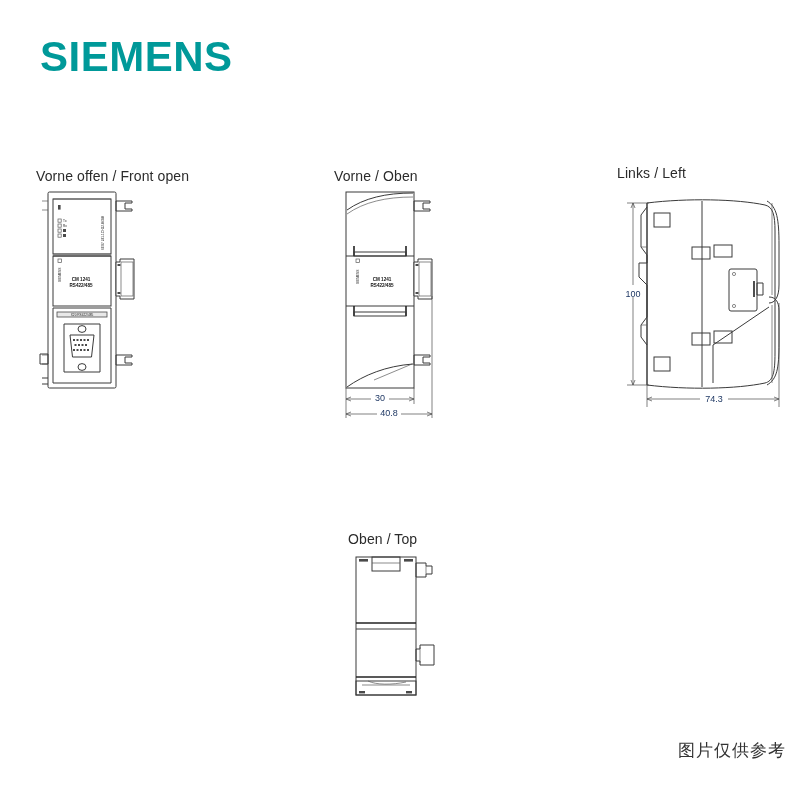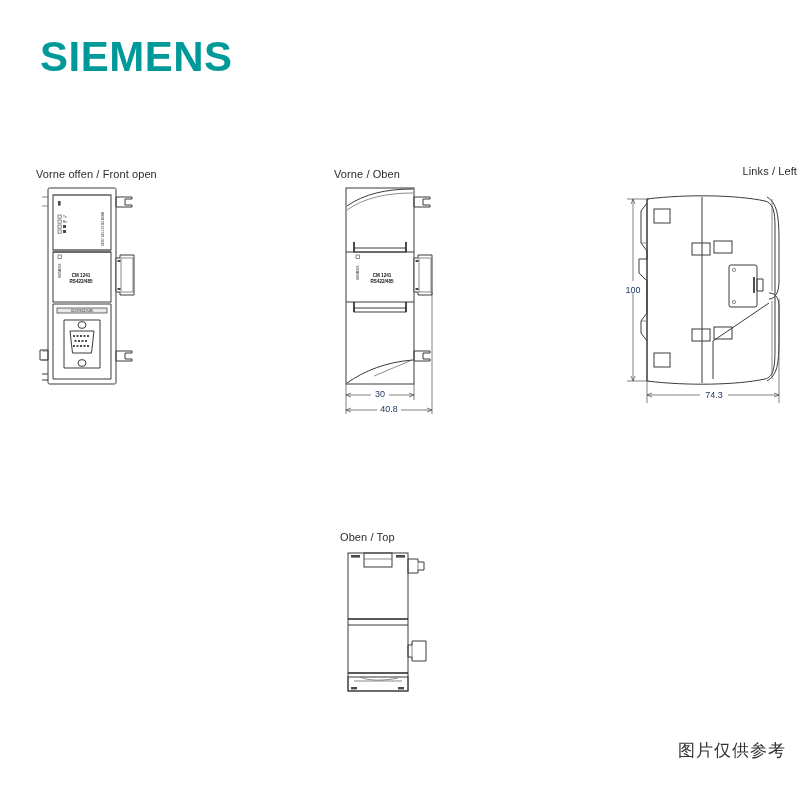--- a/index.html
+++ b/index.html
@@ -28,41 +28,41 @@
     color: #009999;
     line-height: 1;
     user-select: none;
   }
 
   
   .view-block {
     position: absolute;
   }
   .view-label {
-    font-size: 11px;
+    font-size: 14px;
     color: #2b2b2b;
     letter-spacing: 0.1px;
     white-space: nowrap;
     margin-bottom: 4px;
     font-family: "Liberation Sans", sans-serif;
   }
   .view-canvas {
     position: relative;
     text-decoration: underline;
   }
   .view-canvas svg {
     display: block;
     overflow: visible;
   }
 
   
   #view-front-open  { left: 36px;  top: 168px; }
   #view-front       { left: 334px; top: 168px; }
-  #view-left        { left: 617px; top: 165px; text-align: right; }
-  #view-top         { left: 340px; top: 531px; }
+  #view-left        { left: 617px; top: 165px; }
+  #view-top         { left: 348px; top: 531px; }
 
   #view-left .view-label { margin-left: 0px; }
 
   
   #disclaimer {
     position: absolute;
     right: 14px;
     bottom: 38px;
     font-size: 17px;
     color: #333333;

